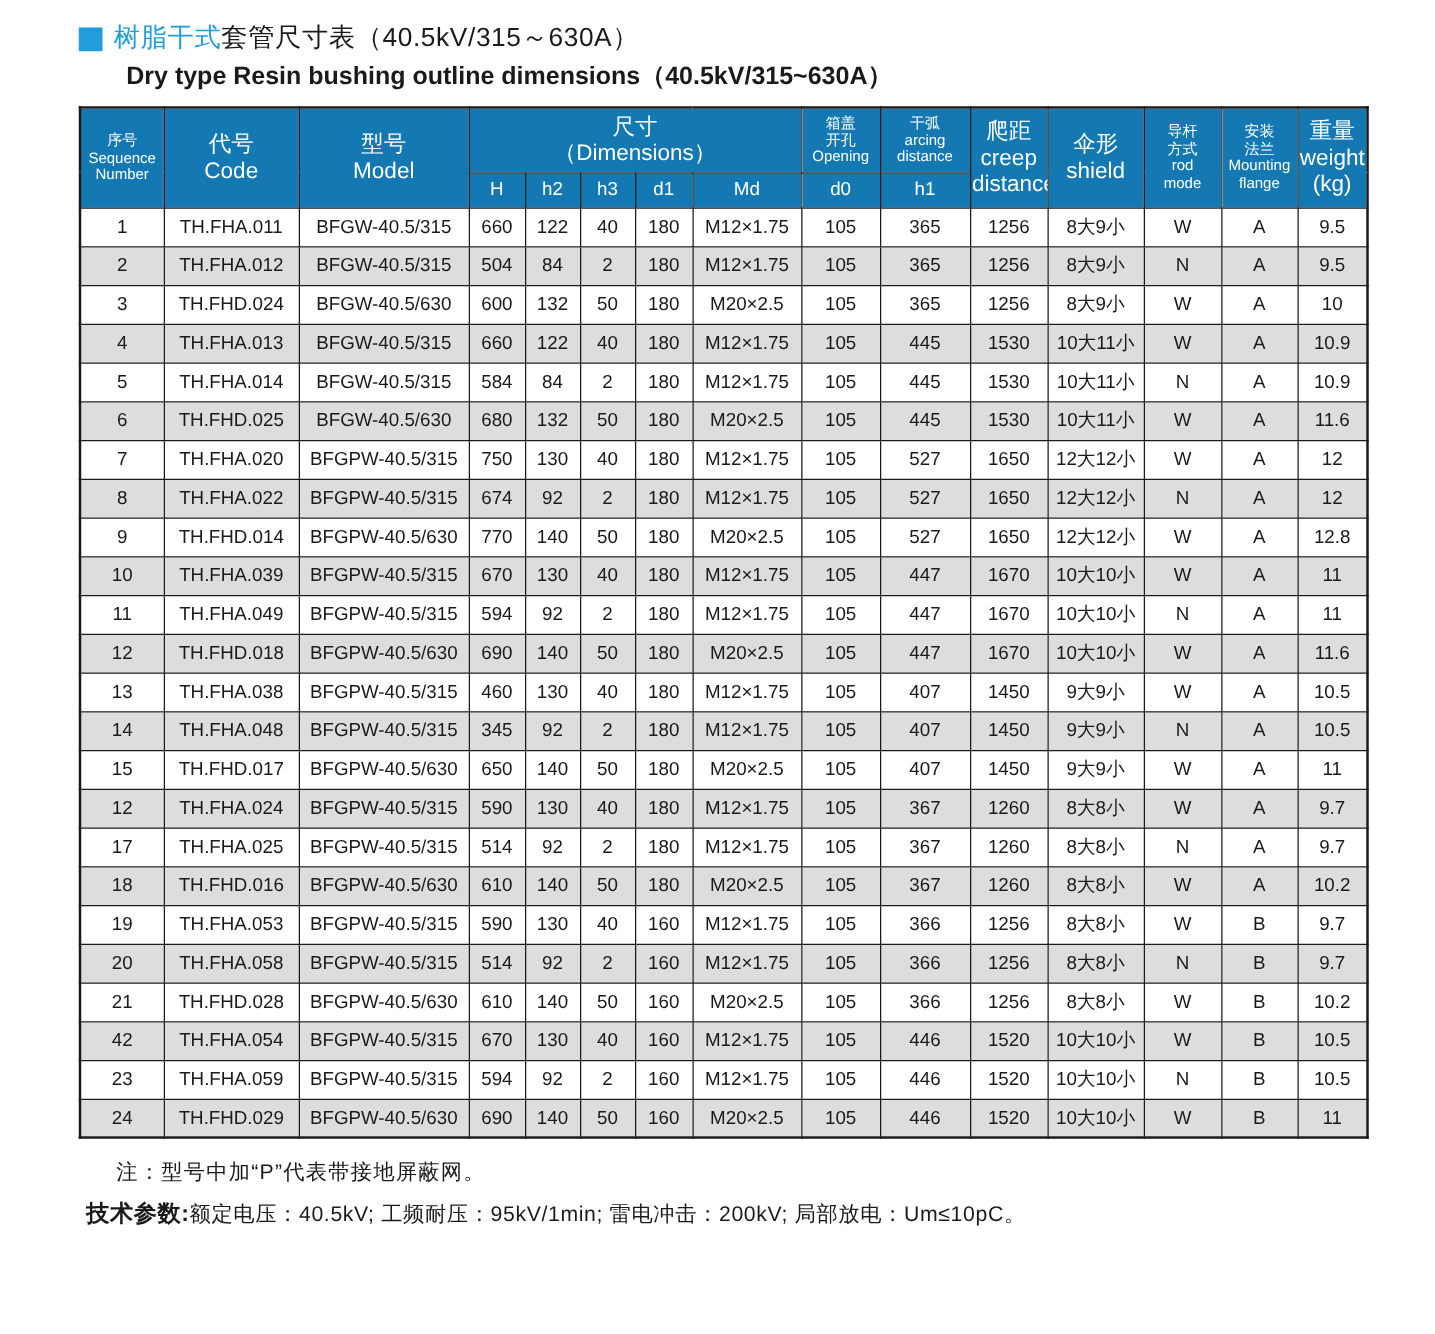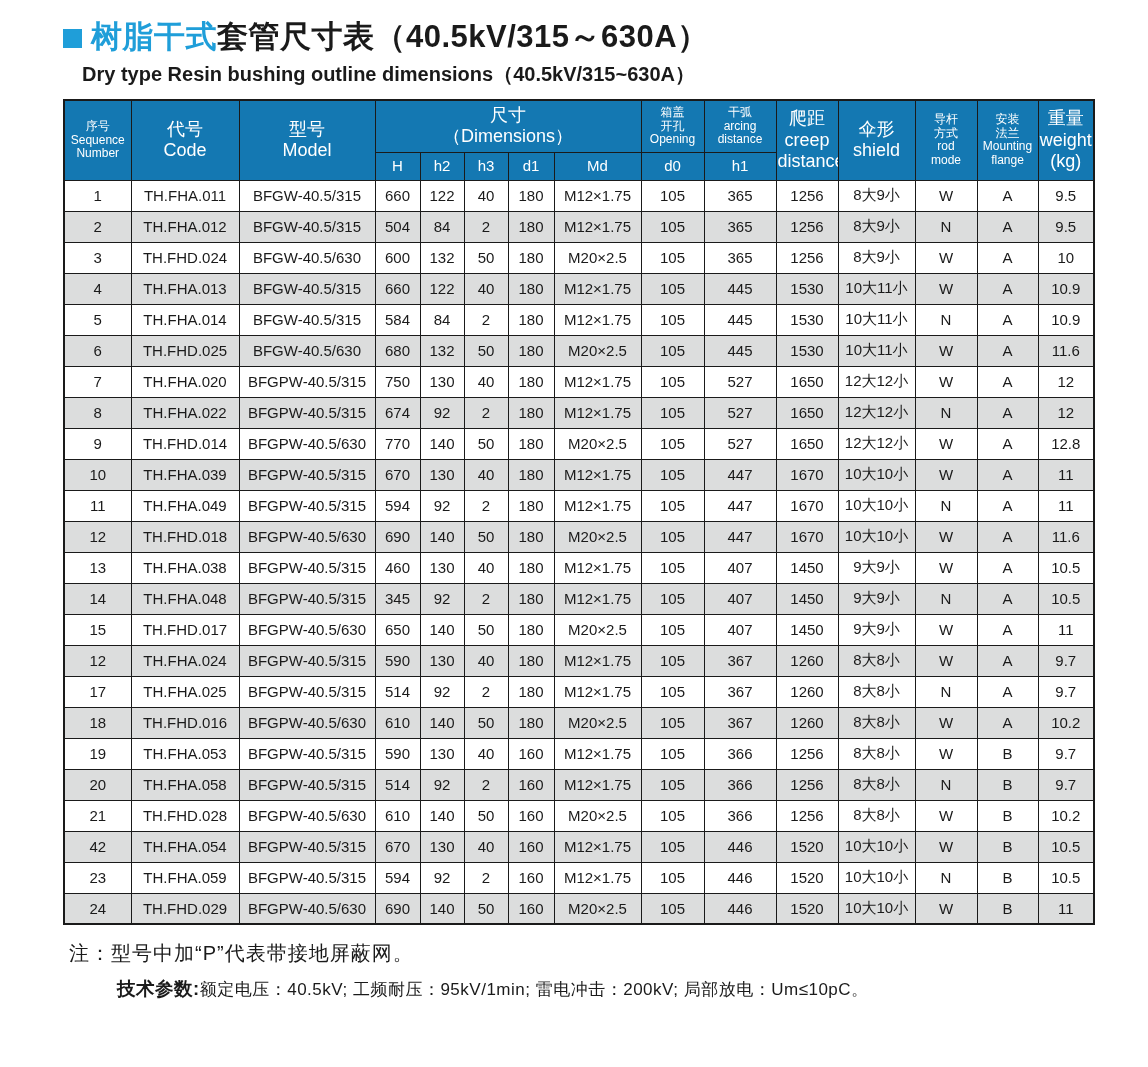--- a/index.html
+++ b/index.html
@@ -20,28 +20,28 @@
 
   .title-row { display: flex; align-items: center; gap: 9px; }
   .bullet {
     width: 19px; height: 19px;
     background: var(--accent);
     flex: 0 0 auto;
     margin-top: 2px;
   }
   h1 {
     margin: 0;
-    font-size: 31px;
-    font-weight: bold;
+    font-size: 21px;
+    font-weight: normal;
     letter-spacing: 0.5px;
     white-space: nowrap;
   }
   h1 .accent { color: var(--accent); }
   .subtitle {
-    margin: 3px 0 11px 19px;
+    margin: 3px 0 11px 38px;
     font-size: 20px;
     font-weight: bold;
     white-space: nowrap;
   }
 
   table.dims {
     border-collapse: collapse;
     table-layout: fixed;
     width: 1030px;
     border: 2px solid var(--line);
@@ -67,26 +67,27 @@
   .dims thead th.sub { font-size: 15px; }
   .dims tbody td {
     height: 31px;
     font-size: 15px;
     background: #ffffff;
   }
   .dims tbody tr.alt td { background: var(--alt-row); }
 
   .notes { margin: 15px 0 0 6px; }
   .note-line {
-    font-size: 20px;
+    font-size: 17px;
     letter-spacing: 1px;
     margin-bottom: 9px;
+    margin-left: 24px;
   }
   .tech-line { font-size: 17px; letter-spacing: 0.5px; }
-  .tech-line .tech-label { font-weight: bold; font-size: 18.5px; margin-left: 48px; }
+  .tech-line .tech-label { font-weight: bold; font-size: 18.5px; }
 </style>
 </head>
 <body>
 
 <div class="page">
 
   <div class="title-row">
     <div class="bullet"></div>
     <h1><span class="accent">树脂干式</span><span>套管尺寸表（40.5kV/315～630A）</span></h1>
   </div>

